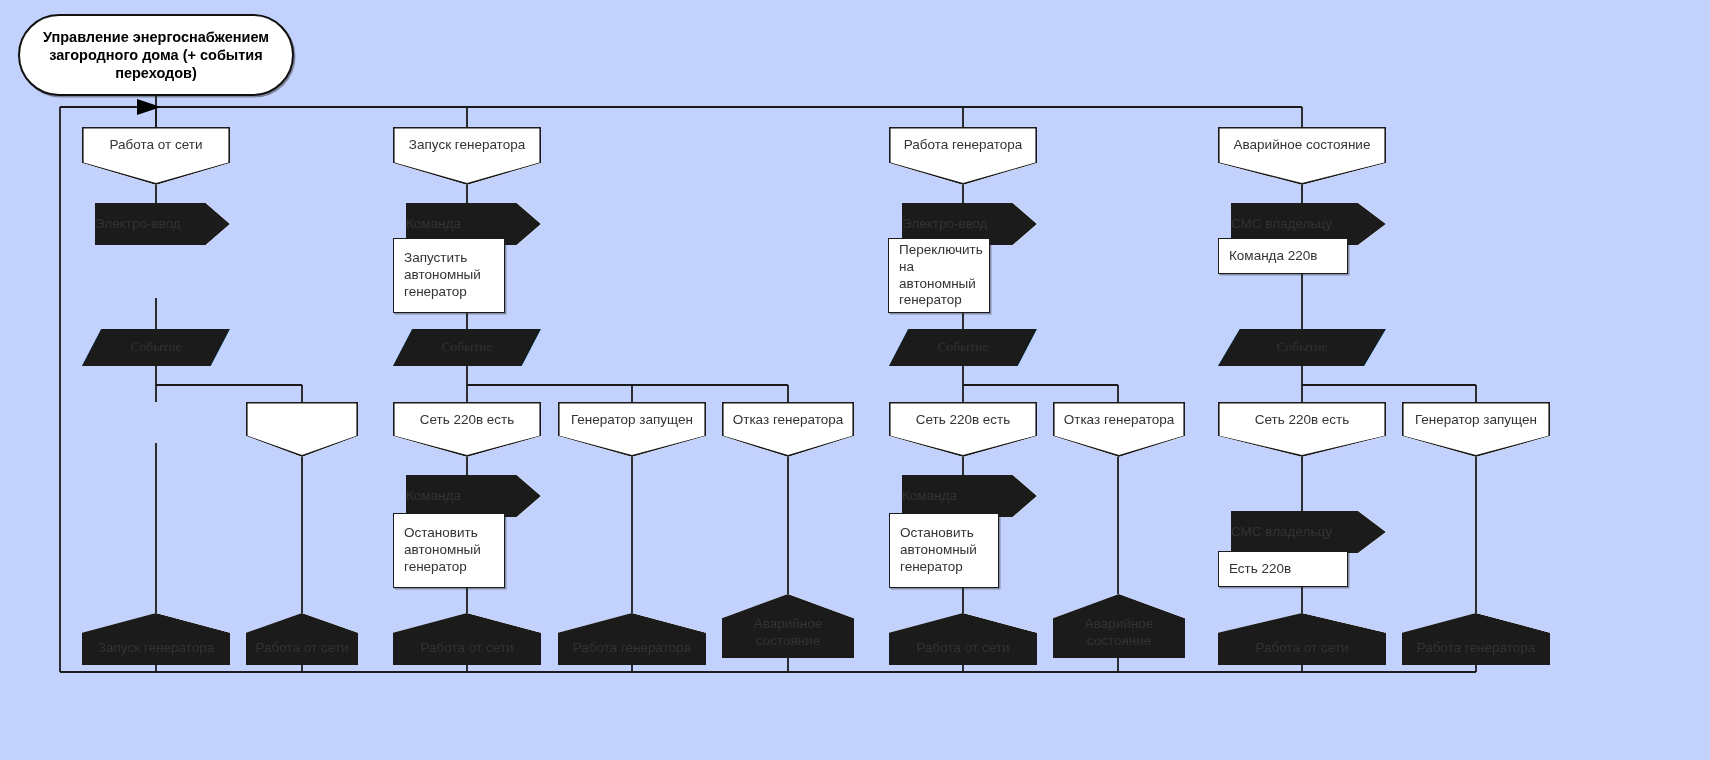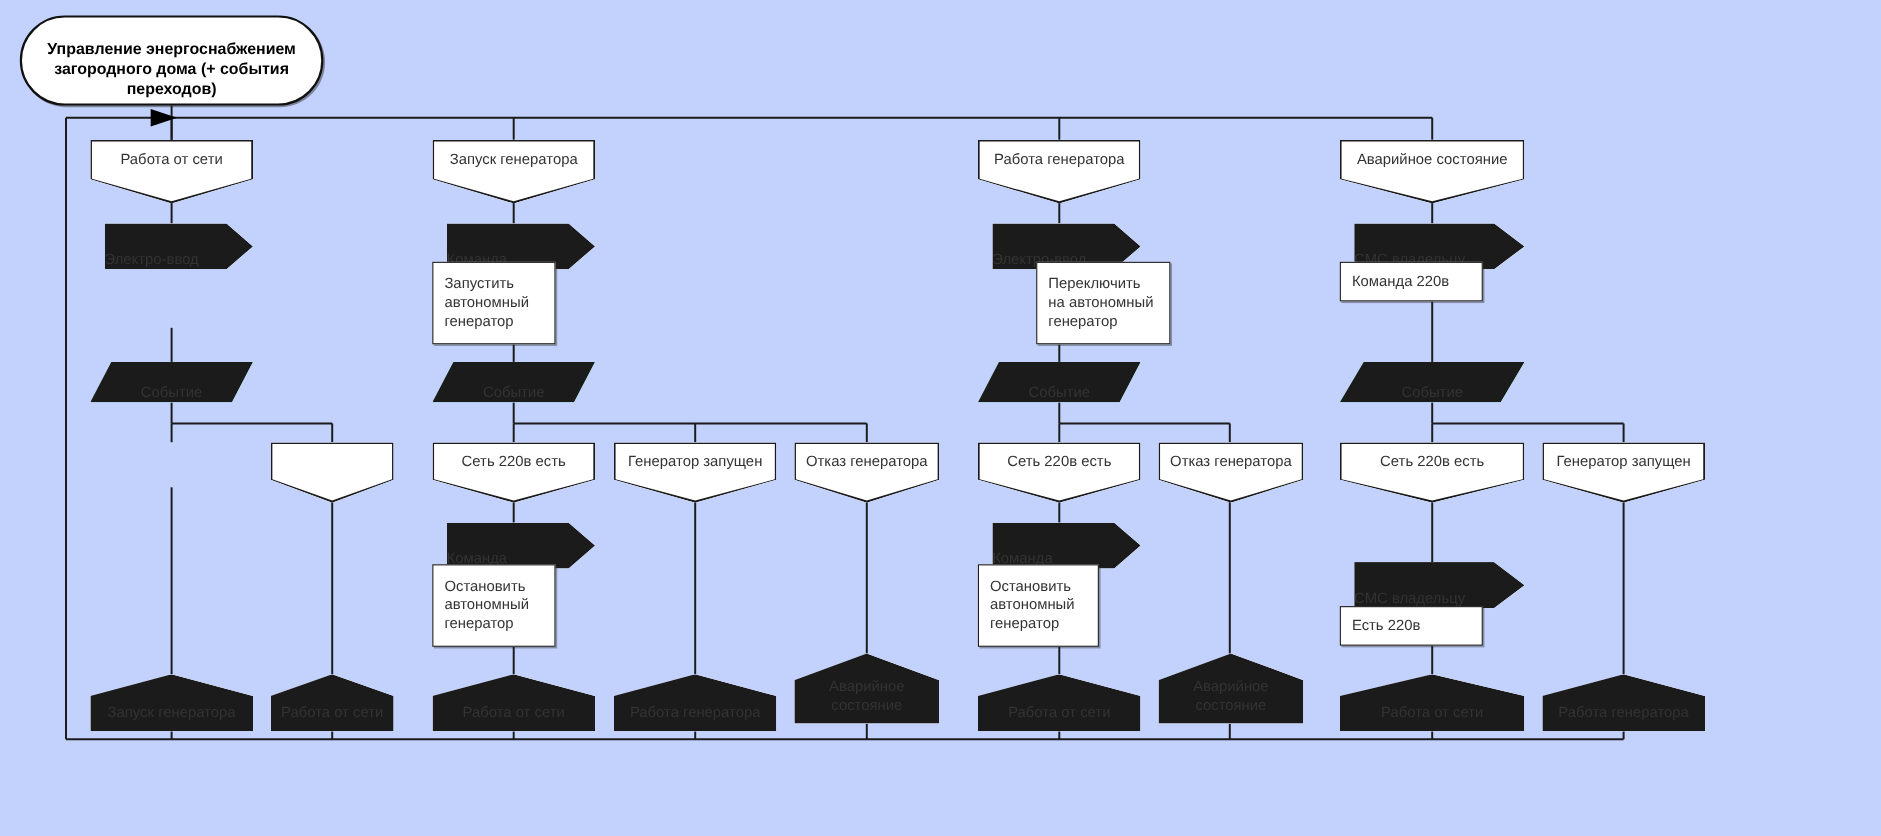--- a/index.html
+++ b/index.html
@@ -6,21 +6,21 @@
   html,body{margin:0;padding:0;}
   body{
     width:1710px;height:760px;
     background:#c3d2fd;
     font-family:"Liberation Sans","DejaVu Sans",sans-serif;
     overflow:hidden;
   }
   #canvas{position:relative;width:1710px;height:760px;}
   svg#wires{position:absolute;left:0;top:0;width:1710px;height:760px;}
 
-  .node{position:absolute;box-sizing:border-box;display:flex;align-items:flex-end;
+  .node{position:absolute;box-sizing:border-box;display:flex;align-items:center;
         justify-content:center;text-align:center;color:#333;font-size:13.5px;
         line-height:1.25;}
 
   
   .title-node{
     background:#fff;border:2px solid #111;border-radius:46px;
     font-weight:bold;font-size:14.5px;color:#000;padding:4px 14px;
     box-shadow:1.5px 1.5px 0 rgba(40,40,40,.45);
   }
 
@@ -65,23 +65,24 @@
   .signal .ink{
     position:absolute;inset:0;background:#1b1b1b;
     -webkit-clip-path:polygon(0 0,82% 0,100% 50%,82% 100%,0 100%,0 0,1.6px 1.6px,calc(82% - .4px) 1.6px,calc(100% - 2px) 50%,calc(82% - .4px) calc(100% - 1.6px),1.6px calc(100% - 1.6px),1.6px 1.6px);
     clip-path:polygon(0 0,82% 0,100% 50%,82% 100%,0 100%,0 0,1.6px 1.6px,calc(82% - .4px) 1.6px,calc(100% - 2px) 50%,calc(82% - .4px) calc(100% - 1.6px),1.6px calc(100% - 1.6px),1.6px 1.6px);
     pointer-events:none;
   }
   .signal .lbl{position:relative;z-index:2;}
 
   
   .event{
-    background:#86efac;
+    background:#0ea5e9;
     -webkit-clip-path:polygon(13% 0,100% 0,87% 100%,0 100%);
     clip-path:polygon(13% 0,100% 0,87% 100%,0 100%);
+    font-family:Liberation Serif, serif;
   }
   .event .ink{
     position:absolute;inset:0;background:#1b1b1b;
     -webkit-clip-path:polygon(13% 0,100% 0,87% 100%,0 100%,0 0,13.6% 1.6px,calc(100% - 1.2px) 1.6px,87% calc(100% - 1.6px),2.2px calc(100% - 1.6px),13.6% 1.6px,0 0);
     clip-path:polygon(13% 0,100% 0,87% 100%,0 100%,0 0,13.6% 1.6px,calc(100% - 1.2px) 1.6px,87% calc(100% - 1.6px),2.2px calc(100% - 1.6px),13.6% 1.6px,0 0);
     pointer-events:none;
   }
   .event .lbl{position:relative;z-index:2;width:100%;}
 
   
@@ -243,21 +244,21 @@
   </div>
 
   <div class="node state-down" style="left:889px;top:127px;width:148px;height:58px;">
     <span class="ink"></span>
     <span class="lbl">Работа генератора</span>
   </div>
   <div class="node signal" style="left:902px;top:203px;width:135px;height:42px;">
     <span class="ink"></span>
     <span class="lbl">Электро-ввод</span>
   </div>
-  <div class="node action" style="left:942px;top:238px;width:122px;height:75px;">
+  <div class="node action" style="left:888px;top:238px;width:102px;height:75px;">
     <span class="lbl">Переключить на автономный генератор</span>
   </div>
   <div class="node event" style="left:889px;top:329px;width:148px;height:37px;">
     <span class="ink"></span>
     <span class="lbl">Событие</span>
   </div>
   <div class="node state-down" style="left:889px;top:402px;width:148px;height:55px;">
     <span class="ink"></span>
     <span class="lbl">Сеть 220в есть</span>
   </div>

